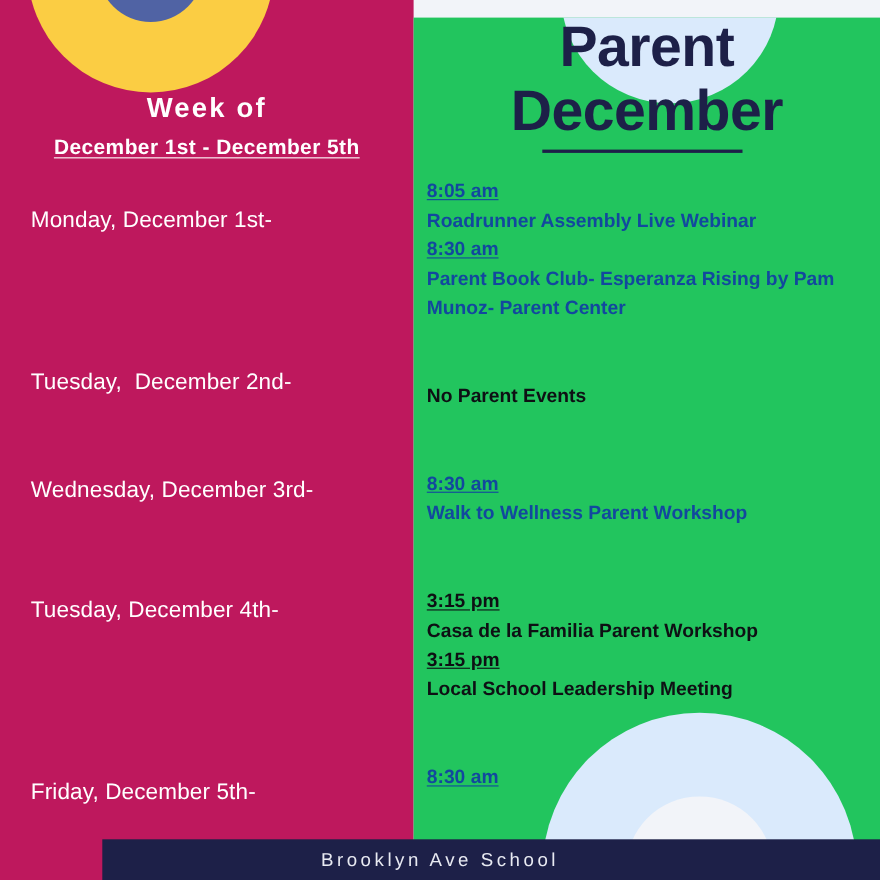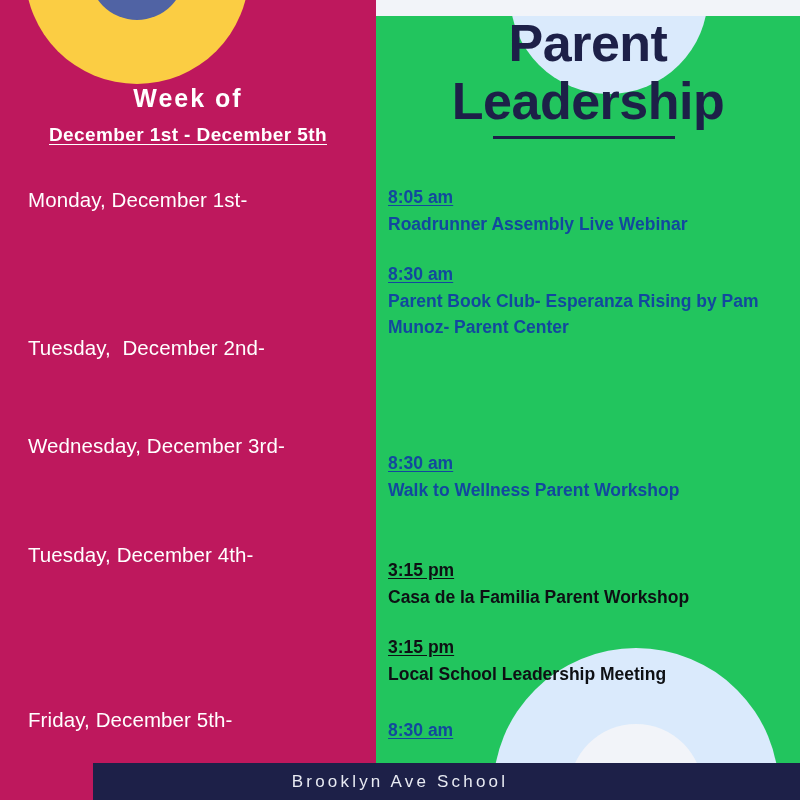--- a/index.html
+++ b/index.html
@@ -153,21 +153,20 @@
     left: 12px;
     width: 400px;
   }
   .ev-time {
     font-size: 17.5px;
     font-weight: bold;
     line-height: 26.5px;
     text-decoration: underline;
     text-underline-offset: 2px;
     white-space: nowrap;
-    margin-top: 24px;
   }
   .ev-name {
     font-size: 17.5px;
     font-weight: bold;
     line-height: 26.5px;
   }
   .ev-name.linked {
     text-decoration: underline;
     text-underline-offset: 2px;
   }
@@ -216,31 +215,34 @@
     <div class="day-label" style="top:708px;">Friday, December 5th-</div>
   </div>
 
   <div class="right-panel">
     <div class="blue-circle-top"></div>
     <div class="blue-ring-bottom"></div>
     <div class="blue-ring-bottom-hole"></div>
 
     <div class="title-wrap">
       <div class="title-line">Parent</div>
-      <div class="title-line">Leadership</div>
+      <div class="title-line">December</div>
     </div>
     <div class="title-rule"></div>
 
     <div class="events-block" style="top:144px;">
       <div class="ev-time c-blue">8:05 am</div>
       <div class="ev-name c-blue">Roadrunner Assembly Live Webinar</div>
       <div class="ev-time c-blue">8:30 am</div>
       <div class="ev-name c-blue">Parent Book Club- Esperanza Rising by Pam Munoz- Parent Center</div>
     </div>
 
+    <div class="events-block" style="top:330px;">
+      <div class="ev-name c-dark">No Parent Events</div>
+    </div>
 
     <div class="events-block" style="top:410px;">
       <div class="ev-time c-blue">8:30 am</div>
       <div class="ev-name c-blue">Walk to Wellness Parent Workshop</div>
     </div>
 
     <div class="events-block" style="top:517px;">
       <div class="ev-time c-dark">3:15 pm</div>
       <div class="ev-name c-dark">Casa de la Familia Parent Workshop</div>
       <div class="ev-time c-dark">3:15 pm</div>

